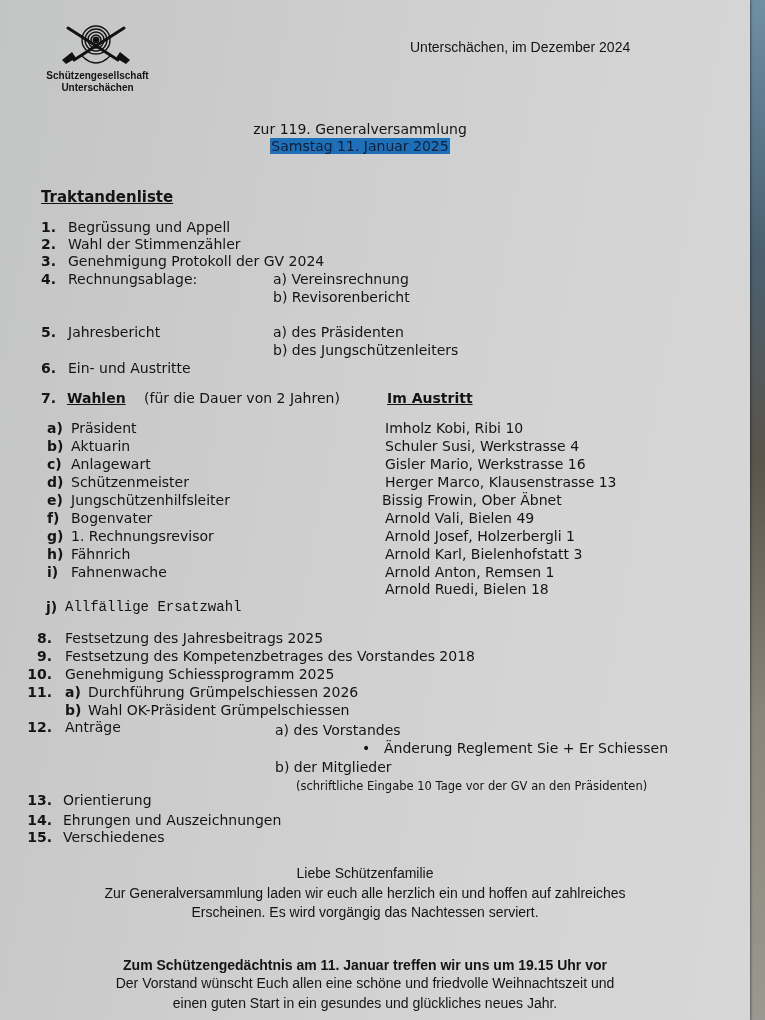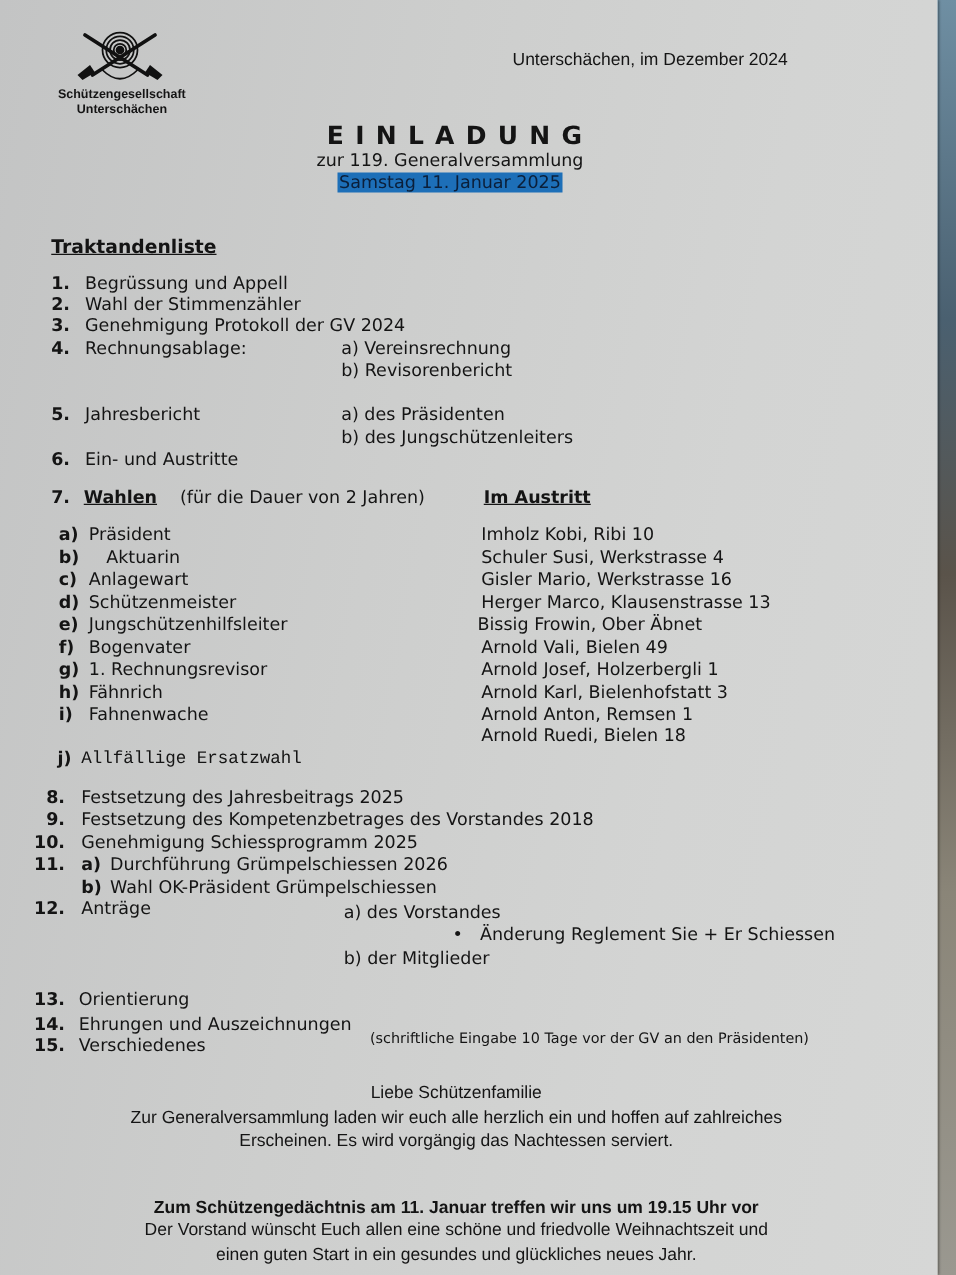--- a/index.html
+++ b/index.html
@@ -63,21 +63,20 @@
     <polygon points="70,38 60,30 56,36 66,42" fill="#111"></polygon>
     <path d="M22 34 Q36 48 50 34" stroke="#111" stroke-width="1.4" fill="none"></path>
   </svg>
   <div class="org">
     <div>Schützengesellschaft</div>
     <div>Unterschächen</div>
   </div>
 
   <div class="abs place-date">Unterschächen, im Dezember 2024</div>
 
-  <div class="abs title">EINLADUNG</div>
   <div class="abs subtitle">zur 119. Generalversammlung</div>
   <div class="abs hl-line hl1"><span>Samstag 11. Januar 2025</span></div>
 
   <div class="abs section-title">Traktandenliste</div>
 
   <div class="abs item" style="top:218px; left:0;">
     <span class="num" style="left:30px;">1.</span>
     <span class="txt" style="left:68px;">Begrüssung und Appell</span>
   </div>
   <div class="abs item" style="top:235px; left:0;">
@@ -112,21 +111,21 @@
     <span class="txt bold ul" style="left:387px;">Im Austritt</span>
   </div>
 
   <div class="abs item" style="top:419px; left:0;">
     <span class="txt bold" style="left:47px;">a)</span>
     <span class="txt" style="left:71px;">Präsident</span>
     <span class="txt" style="left:385px;">Imholz Kobi, Ribi 10</span>
   </div>
   <div class="abs item" style="top:437px; left:0;">
     <span class="txt bold" style="left:47px;">b)</span>
-    <span class="txt" style="left:71px;margin-left:14px;">Aktuarin</span>
+    <span class="txt" style="left:71px;">Aktuarin</span>
     <span class="txt" style="left:385px;">Schuler Susi, Werkstrasse 4</span>
   </div>
   <div class="abs item" style="top:455px; left:0;">
     <span class="txt bold" style="left:47px;">c)</span>
     <span class="txt" style="left:71px;">Anlagewart</span>
     <span class="txt" style="left:385px;">Gisler Mario, Werkstrasse 16</span>
   </div>
   <div class="abs item" style="top:473px; left:0;">
     <span class="txt bold" style="left:47px;">d)</span>
     <span class="txt" style="left:71px;">Schützenmeister</span>
@@ -182,21 +181,21 @@
     <span class="txt bold" style="left:65px; top:18px;">b)</span>
     <span class="txt" style="left:88px; top:18px;">Wahl OK-Präsident Grümpelschiessen</span>
   </div>
   <div class="abs item" style="top:718px; left:0;">
     <span class="num" style="left:26px;">12.</span>
     <span class="txt" style="left:65px;">Anträge</span>
     <span class="txt" style="left:275px; top:3px;">a) des Vorstandes</span>
     <span class="txt" style="left:362px; top:21px;">•</span>
     <span class="txt" style="left:384px; top:21px;">Änderung Reglement Sie + Er Schiessen</span>
     <span class="txt" style="left:275px; top:40px;">b) der Mitglieder</span>
-    <span class="txt small" style="left:296px; top:59px;margin-top:44px;">(schriftliche Eingabe 10 Tage vor der GV an den Präsidenten)</span>
+    <span class="txt small" style="left:296px; top:59px;">(schriftliche Eingabe 10 Tage vor der GV an den Präsidenten)</span>
   </div>
   <div class="abs item" style="top:791px; left:0;">
     <span class="num" style="left:26px;">13.</span>
     <span class="txt" style="left:63px;">Orientierung</span>
   </div>
   <div class="abs item" style="top:811px; left:0;">
     <span class="num" style="left:26px;">14.</span>
     <span class="txt" style="left:63px;">Ehrungen und Auszeichnungen</span>
   </div>
   <div class="abs item" style="top:828px; left:0;">

